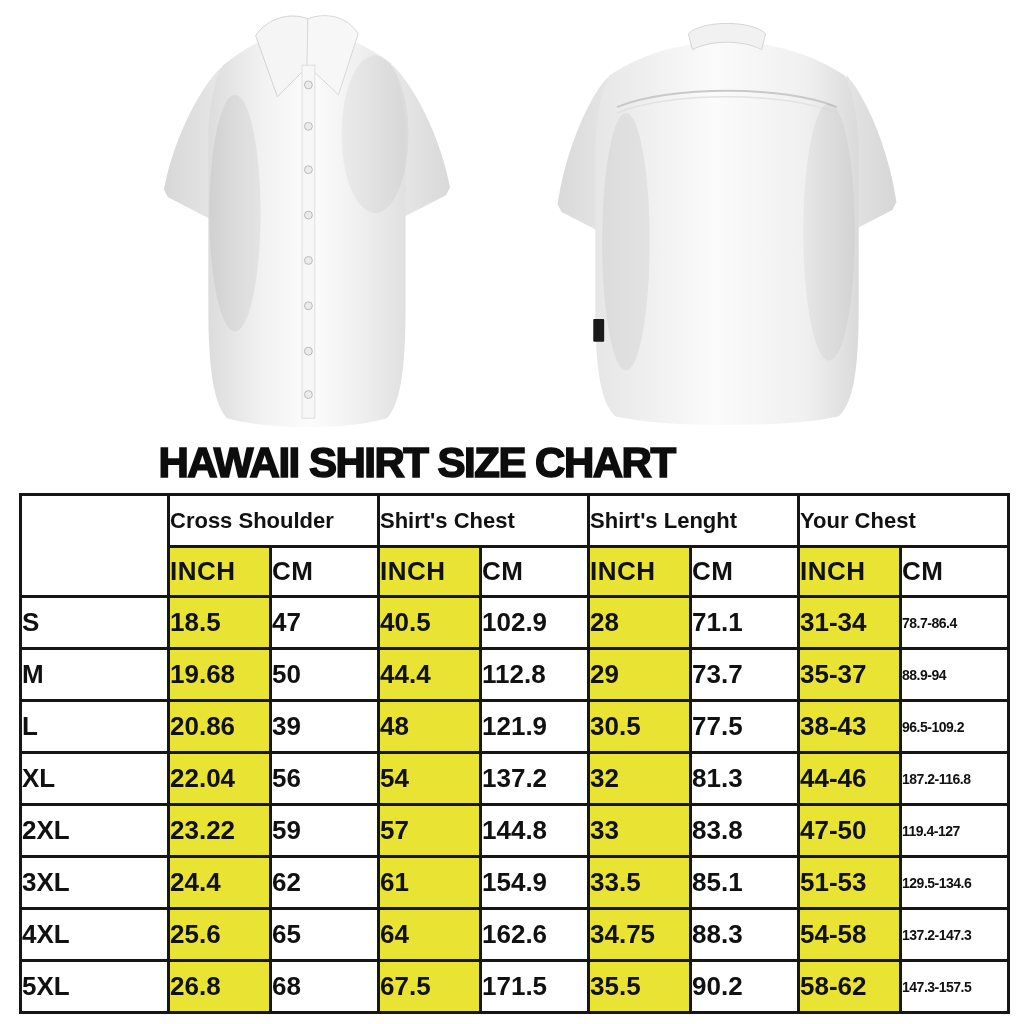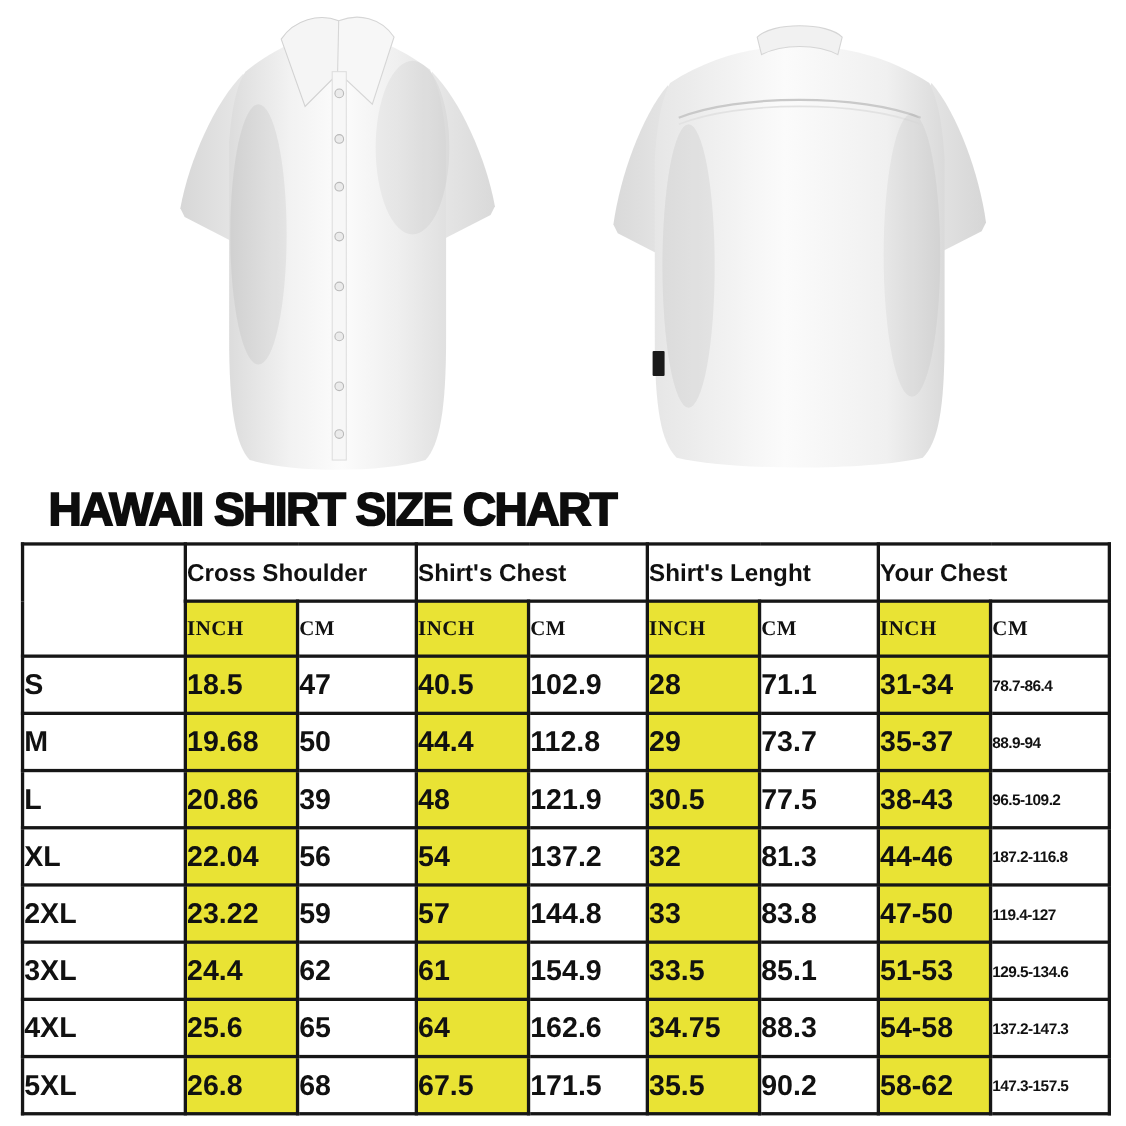--- a/index.html
+++ b/index.html
@@ -5,33 +5,33 @@
   * { margin:0; padding:0; box-sizing:border-box; }
   html,body { background:#ffffff; }
   body { width:1024px; height:1024px; position:relative; overflow:hidden;
          font-family:"Liberation Sans", sans-serif; color:#111; }
 
   .shirt-area { position:absolute; top:0; left:0; width:1024px; height:440px; }
   .shirt-front { position:absolute; left:122px; top:6px; width:360px; height:428px; }
   .shirt-back  { position:absolute; left:530px; top:14px; width:392px; height:416px; }
 
   .page-title { position:absolute; top:440px; left:0; width:833px;
-                font-size:42px; font-weight:bold;
-                letter-spacing:-1.5px; line-height:1.1; color:#0d0d0d;padding-left:44px;
+                text-align:center; font-size:42px; font-weight:bold;
+                letter-spacing:-1.5px; line-height:1.1; color:#0d0d0d;
                 -webkit-text-stroke:1.6px #0d0d0d; }
 
   table.size-chart { position:absolute; top:493px; left:19px; width:988px;
                      border-collapse:collapse; table-layout:fixed;
                      text-align:left; }
   table.size-chart th, table.size-chart td {
       border:3px solid #161616; vertical-align:middle; padding:0; }
   tr.group-row { height:52px; }
   tr.group-row th { font-size:22px; font-weight:bold; background:#ffffff; }
   tr.unit-row { height:50px; }
-  tr.unit-row th { font-size:19px; font-weight:bold; letter-spacing:0.5px;font-family:Liberation Serif, serif; }
+  tr.unit-row th { font-size:26px; font-weight:bold; letter-spacing:0.5px; }
   tbody tr { height:52px; }
   td.size-label, th.size-label { font-size:26px; font-weight:bold; background:#ffffff; }
   td.val { font-size:26px; font-weight:bold; background:#ffffff; }
   .y { background:#e9e334 !important; }
   td.small { font-size:14px; letter-spacing:-0.5px; font-weight:bold; }
 </style>
 </head>
 <body>
 
 <div class="shirt-area">

